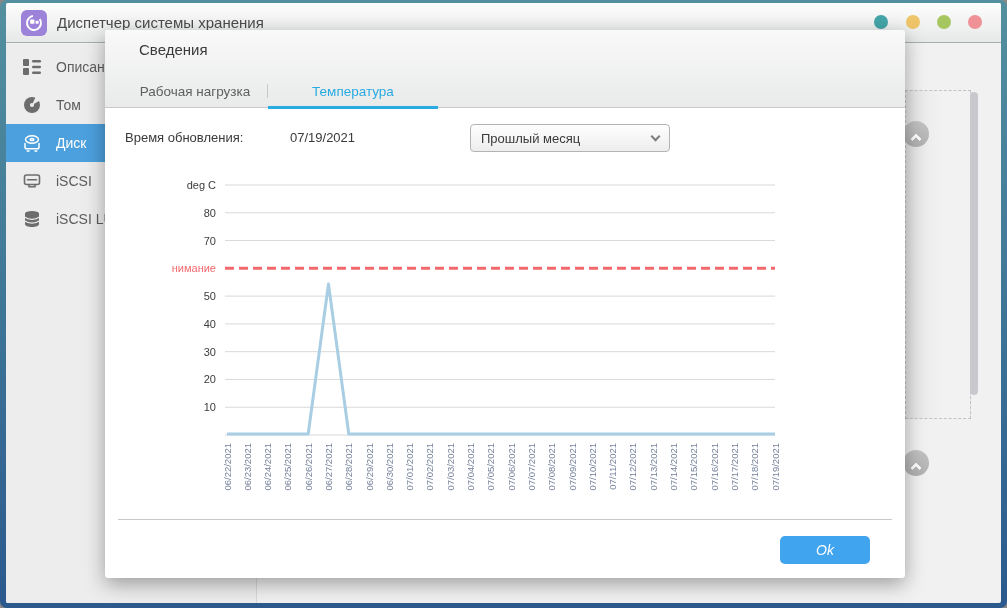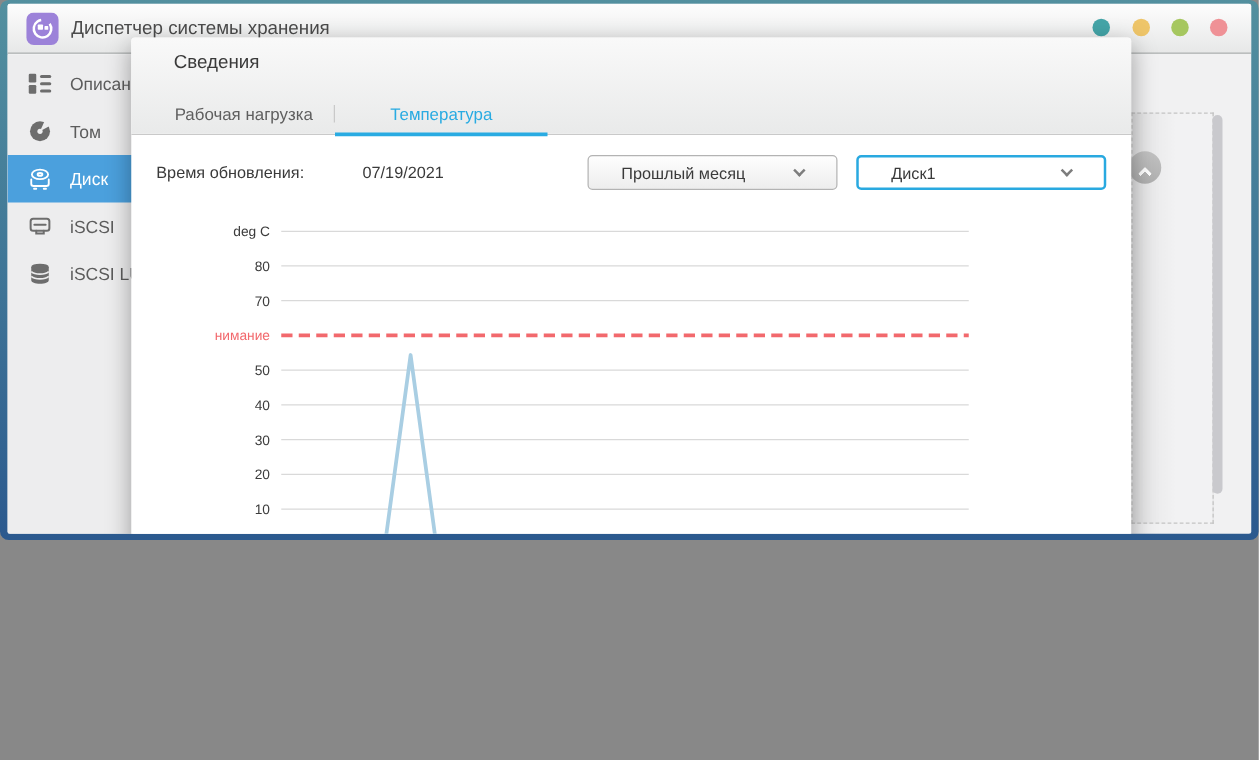--- a/index.html
+++ b/index.html
@@ -1,17 +1,17 @@
 <!DOCTYPE html>
 <html><head>
 <meta charset="utf-8">
 <style>
   * { margin:0; padding:0; box-sizing:border-box; }
   body { background:#888; font-family:"Liberation Sans", sans-serif; }
-  .frame { width:1007px; height:432px; position:relative; overflow:hidden; border-radius:7px;
+  .frame { width:1007px; height:608px; position:relative; overflow:hidden; border-radius:7px;
            background:linear-gradient(180deg,#53909f 0%,#3d7396 55%,#2b598e 100%); }
   .inner { position:absolute; left:6px; top:3px; right:6px; bottom:5px; background:#f1f1f2;
            border-radius:2px; overflow:hidden; }
 
   
   .titlebar { position:absolute; top:0; left:0; right:0; height:40px;
               background:linear-gradient(180deg,#fdfdfd,#e7e8e8); border-bottom:1px solid #a9adad; z-index:2; }
   .app-icon { position:absolute; left:15px; top:7px; width:26px; height:26px; }
   .window-title { position:absolute; left:51px; top:0; line-height:40px; font-size:15px; color:#4b4b4b; }
   .dot { position:absolute; top:12px; width:14px; height:14px; border-radius:50%; cursor:pointer; }
@@ -50,21 +50,21 @@
   .tab-temperature { width:170px; }
   .tab.active { color:#29abe2; border-bottom-color:#29abe2; }
   .tab-divider { width:1px; background:#c9c9c9; margin:7px 0 11px; }
 
   .update-label { position:absolute; left:20px; top:100px; font-size:13px; color:#3a3a3a; }
   .update-value { position:absolute; left:185px; top:100px; font-size:13px; color:#3a3a3a; }
 
   .select { position:absolute; top:94px; height:28px; width:200px; border:1px solid #b3b3b3;
             border-radius:4px; background:linear-gradient(180deg,#fefefe,#ededed); font-size:13px;
             color:#3a3a3a; display:flex; align-items:center; justify-content:space-between;
-            padding:0 26px; cursor:pointer; }
+            padding:0 10px; cursor:pointer; }
   .select.period { left:365px; }
   .select.disk { left:580px; border:2px solid #29a9e0; background:#fff; }
   .chevron { width:7px; height:7px; border-right:2px solid #7d7d7d; border-bottom:2px solid #7d7d7d;
              transform:rotate(45deg); margin-top:-3px; }
 
   .chart-svg { position:absolute; left:0; top:140px; }
   .chart-svg text { font-family:"Liberation Sans", sans-serif; }
 
   .footer-line { position:absolute; left:13px; right:13px; top:489px; height:1px; background:#c9c9c9; }
   .ok-btn { position:absolute; left:675px; top:506px; width:90px; height:28px; background:#41a4ef;
@@ -156,24 +156,20 @@
           <div class="tab-divider"></div>
           <div class="tab tab-temperature active">Температура</div>
         </div>
       </div>
 
       <div class="update-label">Время обновления:</div>
       <div class="update-value">07/19/2021</div>
 
       <div class="select period">
         <span>Прошлый месяц</span>
-        <span class="chevron"></span>
-      </div>
-      <div class="select disk">
-        <span>Диск1</span>
         <span class="chevron"></span>
       </div>
 
       <svg class="chart-svg" width="800" height="350" viewBox="0 0 800 350">
           <line x1="120" y1="15" x2="670" y2="15" stroke="#d9d9d9" stroke-width="1"></line>
           <text x="111" y="19" text-anchor="end" font-size="11" fill="#3c3c3c">deg C</text>
           <line x1="120" y1="42.77777777777777" x2="670" y2="42.77777777777777" stroke="#d9d9d9" stroke-width="1"></line>
           <text x="111" y="46.77777777777777" text-anchor="end" font-size="11" fill="#3c3c3c">80</text>
           <line x1="120" y1="70.55555555555557" x2="670" y2="70.55555555555557" stroke="#d9d9d9" stroke-width="1"></line>
           <text x="111" y="74.55555555555557" text-anchor="end" font-size="11" fill="#3c3c3c">70</text>

